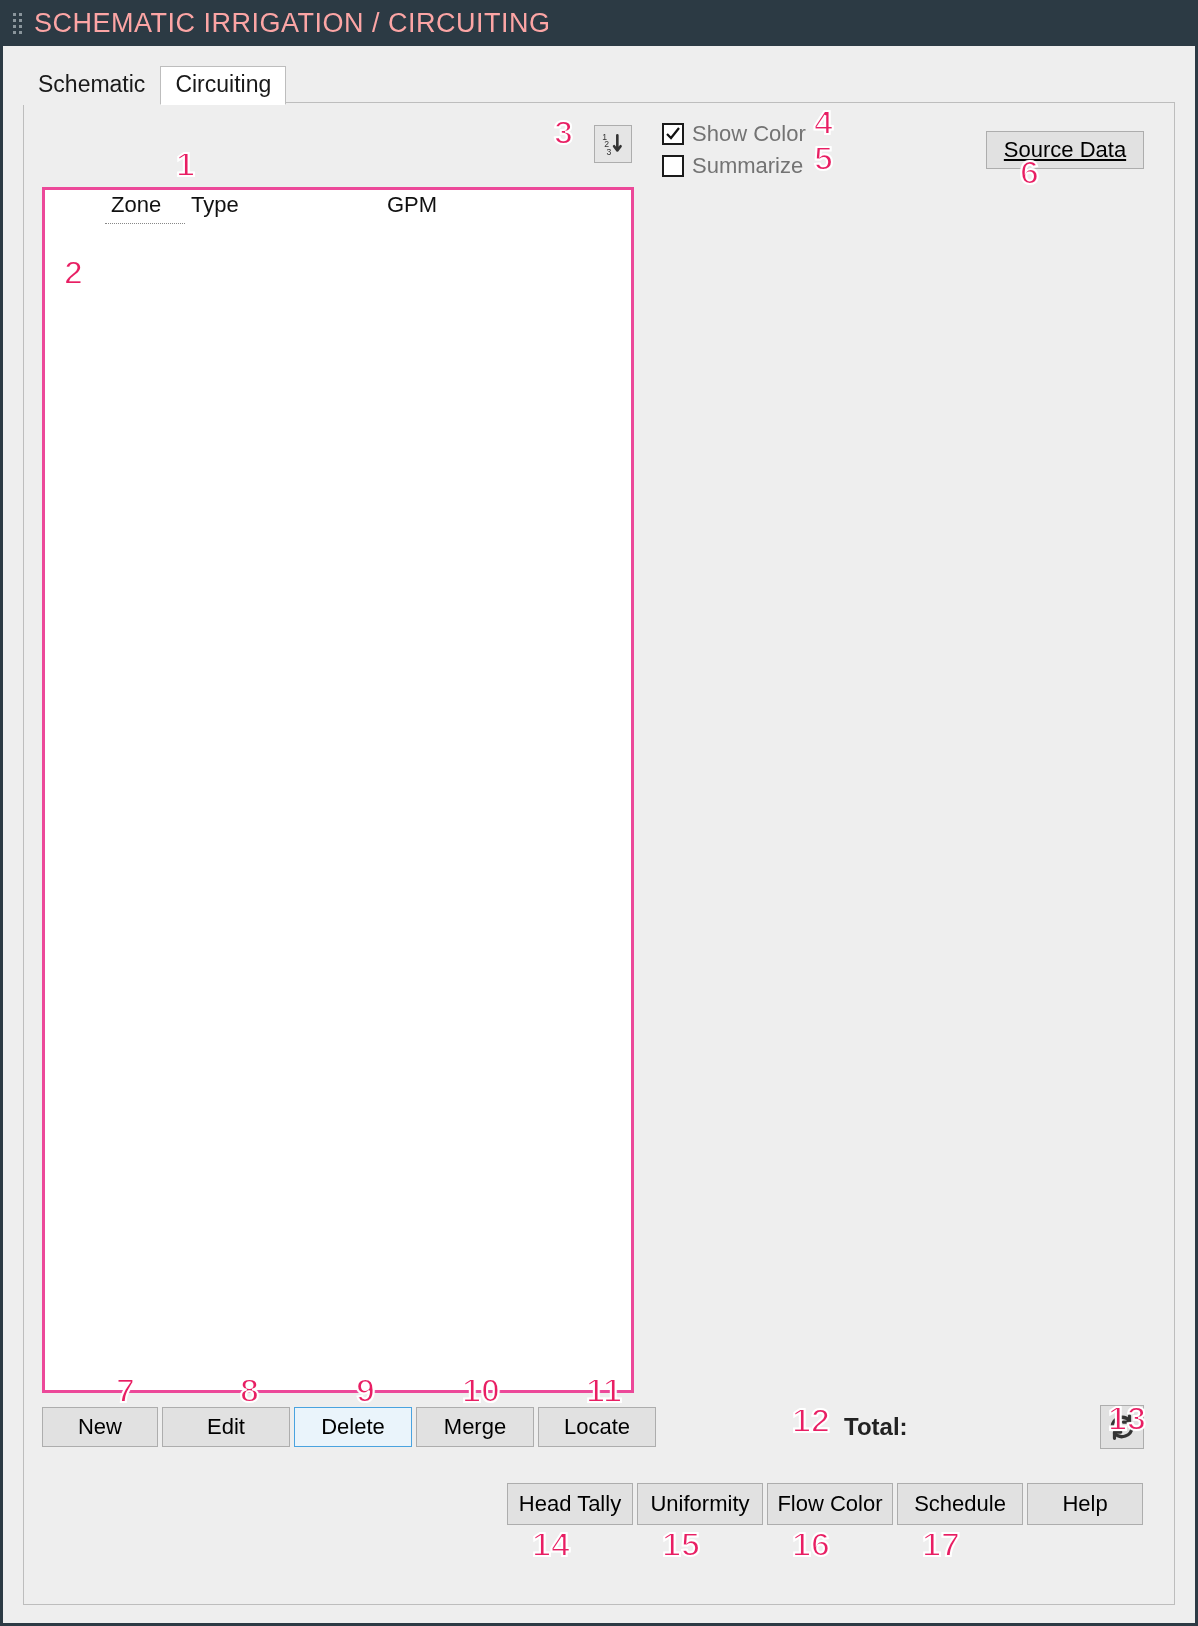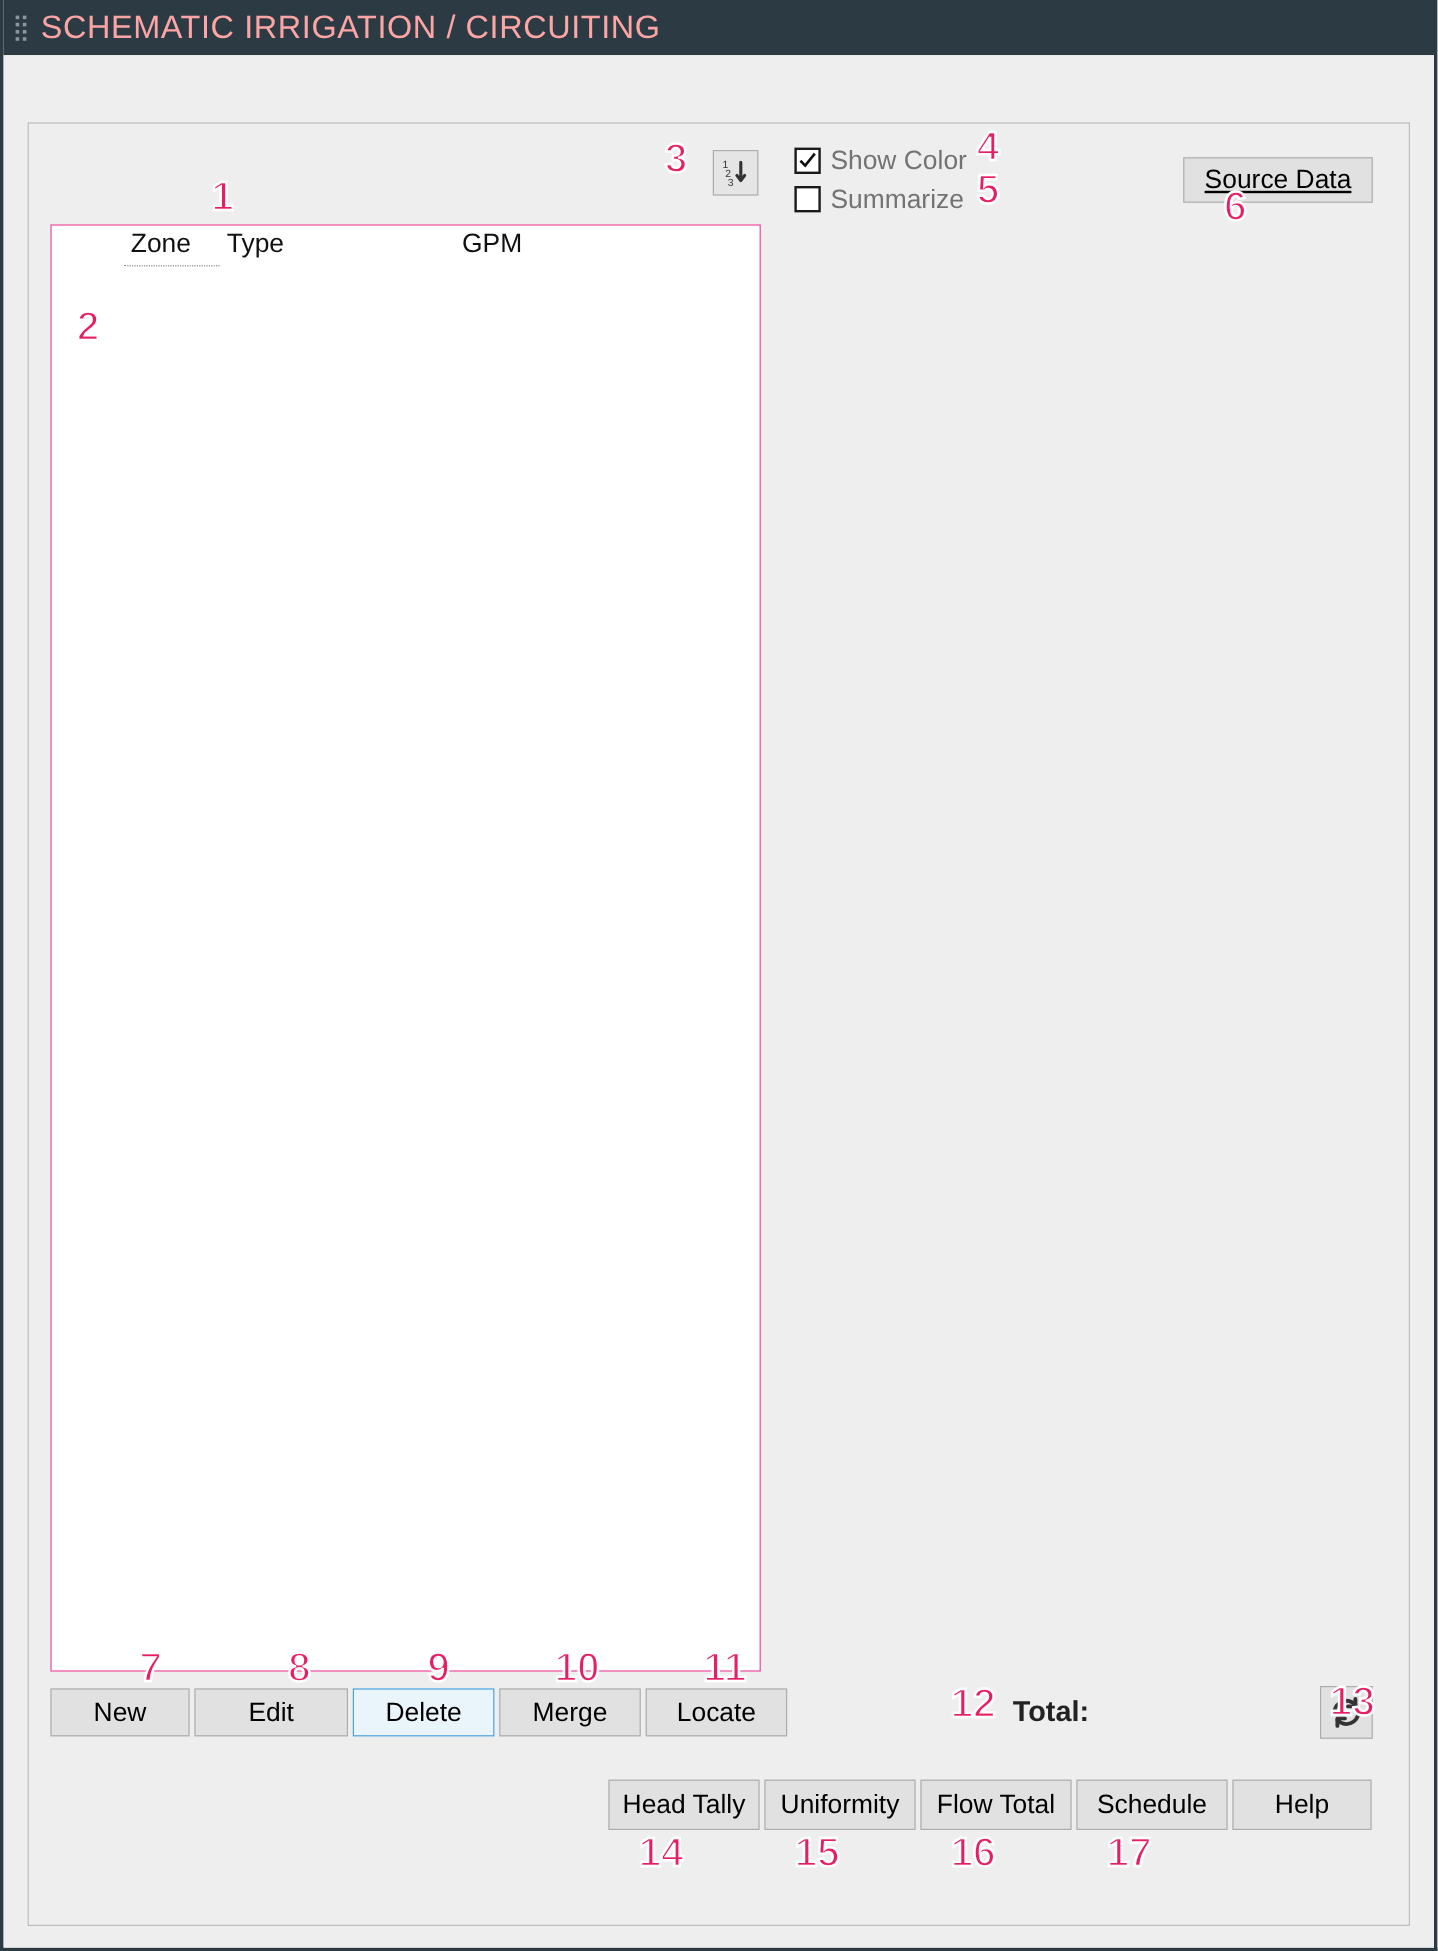--- a/index.html
+++ b/index.html
@@ -15,21 +15,21 @@
   .tab-panel { position: absolute; top: 56px; left: 20px; right: 20px; bottom: 18px; border: 1px solid #bdbdbd; background: #eeeeee; }
   .top-controls { position: absolute; top: 18px; left: 0; right: 0; height: 70px; }
   .renumber-btn { position: absolute; left: 570px; top: 4px; width: 38px; height: 38px; background: #e5e5e5; border: 1px solid #adadad; cursor: pointer; display:flex; align-items:center; justify-content:center; }
   .renumber-btn svg { width: 26px; height: 26px; }
   .check-group { position: absolute; left: 638px; top: 0; }
   .check-row { display: flex; align-items: center; font-size: 22px; color: #737373; margin-bottom: 6px; }
   .chk { width: 22px; height: 22px; border: 2px solid #1a1a1a; margin-right: 8px; display:flex; align-items:center; justify-content:center; cursor:pointer; background:#fff;}
   .chk svg { width: 16px; height: 16px; display:none; }
   .chk.checked svg { display:block; }
   .source-data-btn { position: absolute; right: 30px; top: 10px; width: 158px; height: 38px; background: #e1e1e1; border: 1px solid #adadad; font-size: 22px; cursor:pointer;text-decoration:underline; }
-  .grid { position: absolute; left: 18px; top: 84px; width: 592px; height: 1206px; background: #fff; border: 1px solid #ec4899; }
+  .grid { position: absolute; left: 18px; top: 84px; width: 592px; height: 1206px; background: #fff; border: 3px solid #ec4899; }
   .grid-header { display:flex; height: 34px; border-bottom: none; }
   .gh { font-size: 22px; color:#111; padding: 2px 6px 0; }
   .gh.spacer { width: 60px; }
   .gh.zone { width: 80px; border: 1px dotted #888; border-top:none; border-right:none; border-left:none;}
   .gh.type { width: 196px; }
   .gh.gpm { width: 110px; }
   .row-btns { position: absolute; left: 18px; top: 1304px; display:flex; gap: 4px; }
   .row-btns button { height: 40px; background:#e1e1e1; border:1px solid #adadad; font-size:22px; cursor:pointer; }
   .row-btns button:nth-child(1){width:116px;}
   .row-btns button:nth-child(2){width:128px;}
@@ -62,20 +62,24 @@
         <span></span>
         <span></span>
         <span></span>
         <span></span>
     </span>
     <span>SCHEMATIC IRRIGATION / CIRCUITING</span>
   </div>
 
   <div class="body">
 
+    <div class="tabs">
+      <div class="tab">Schematic</div>
+      <div class="tab active">Circuiting</div>
+    </div>
 
     <div class="tab-panel">
 
       <div class="top-controls">
         <div class="renumber-btn">
           <svg viewBox="0 0 24 24">
             <text x="2" y="8" font-size="8" fill="#333">1</text>
             <text x="4" y="15" font-size="8" fill="#333">2</text>
             <text x="6" y="22" font-size="8" fill="#333">3</text>
             <path d="M16 4 v14 M13 14 l3 4 l3 -4" stroke="#333" stroke-width="2.4" fill="none" stroke-linecap="round" stroke-linejoin="round"></path>
@@ -124,21 +128,21 @@
       <div class="refresh-btn">
         <svg viewBox="0 0 24 24">
           <path d="M4 12 a8 8 0 0 1 14 -5 M20 12 a8 8 0 0 1 -14 5" stroke="#333" stroke-width="2.6" fill="none" stroke-linecap="round"></path>
           <path d="M18 3 v5 h-5 M6 21 v-5 h5" stroke="#333" stroke-width="2.6" fill="none" stroke-linecap="round" stroke-linejoin="round"></path>
         </svg>
       </div>
 
       <div class="bottom-btns">
         <button>Head Tally</button>
         <button>Uniformity</button>
-        <button>Flow Total</button>
+        <button>Flow Color</button>
         <button>Schedule</button>
         <button>Help</button>
       </div>
 
       <div class="ann" style="left:152px; top:42px;">1</div>
       <div class="ann" style="left:40px;  top:150px;">2</div>
       <div class="ann" style="left:530px; top:10px;">3</div>
       <div class="ann" style="left:790px; top:0px;">4</div>
       <div class="ann" style="left:790px; top:36px;">5</div>
       <div class="ann" style="left:996px; top:50px;">6</div>

